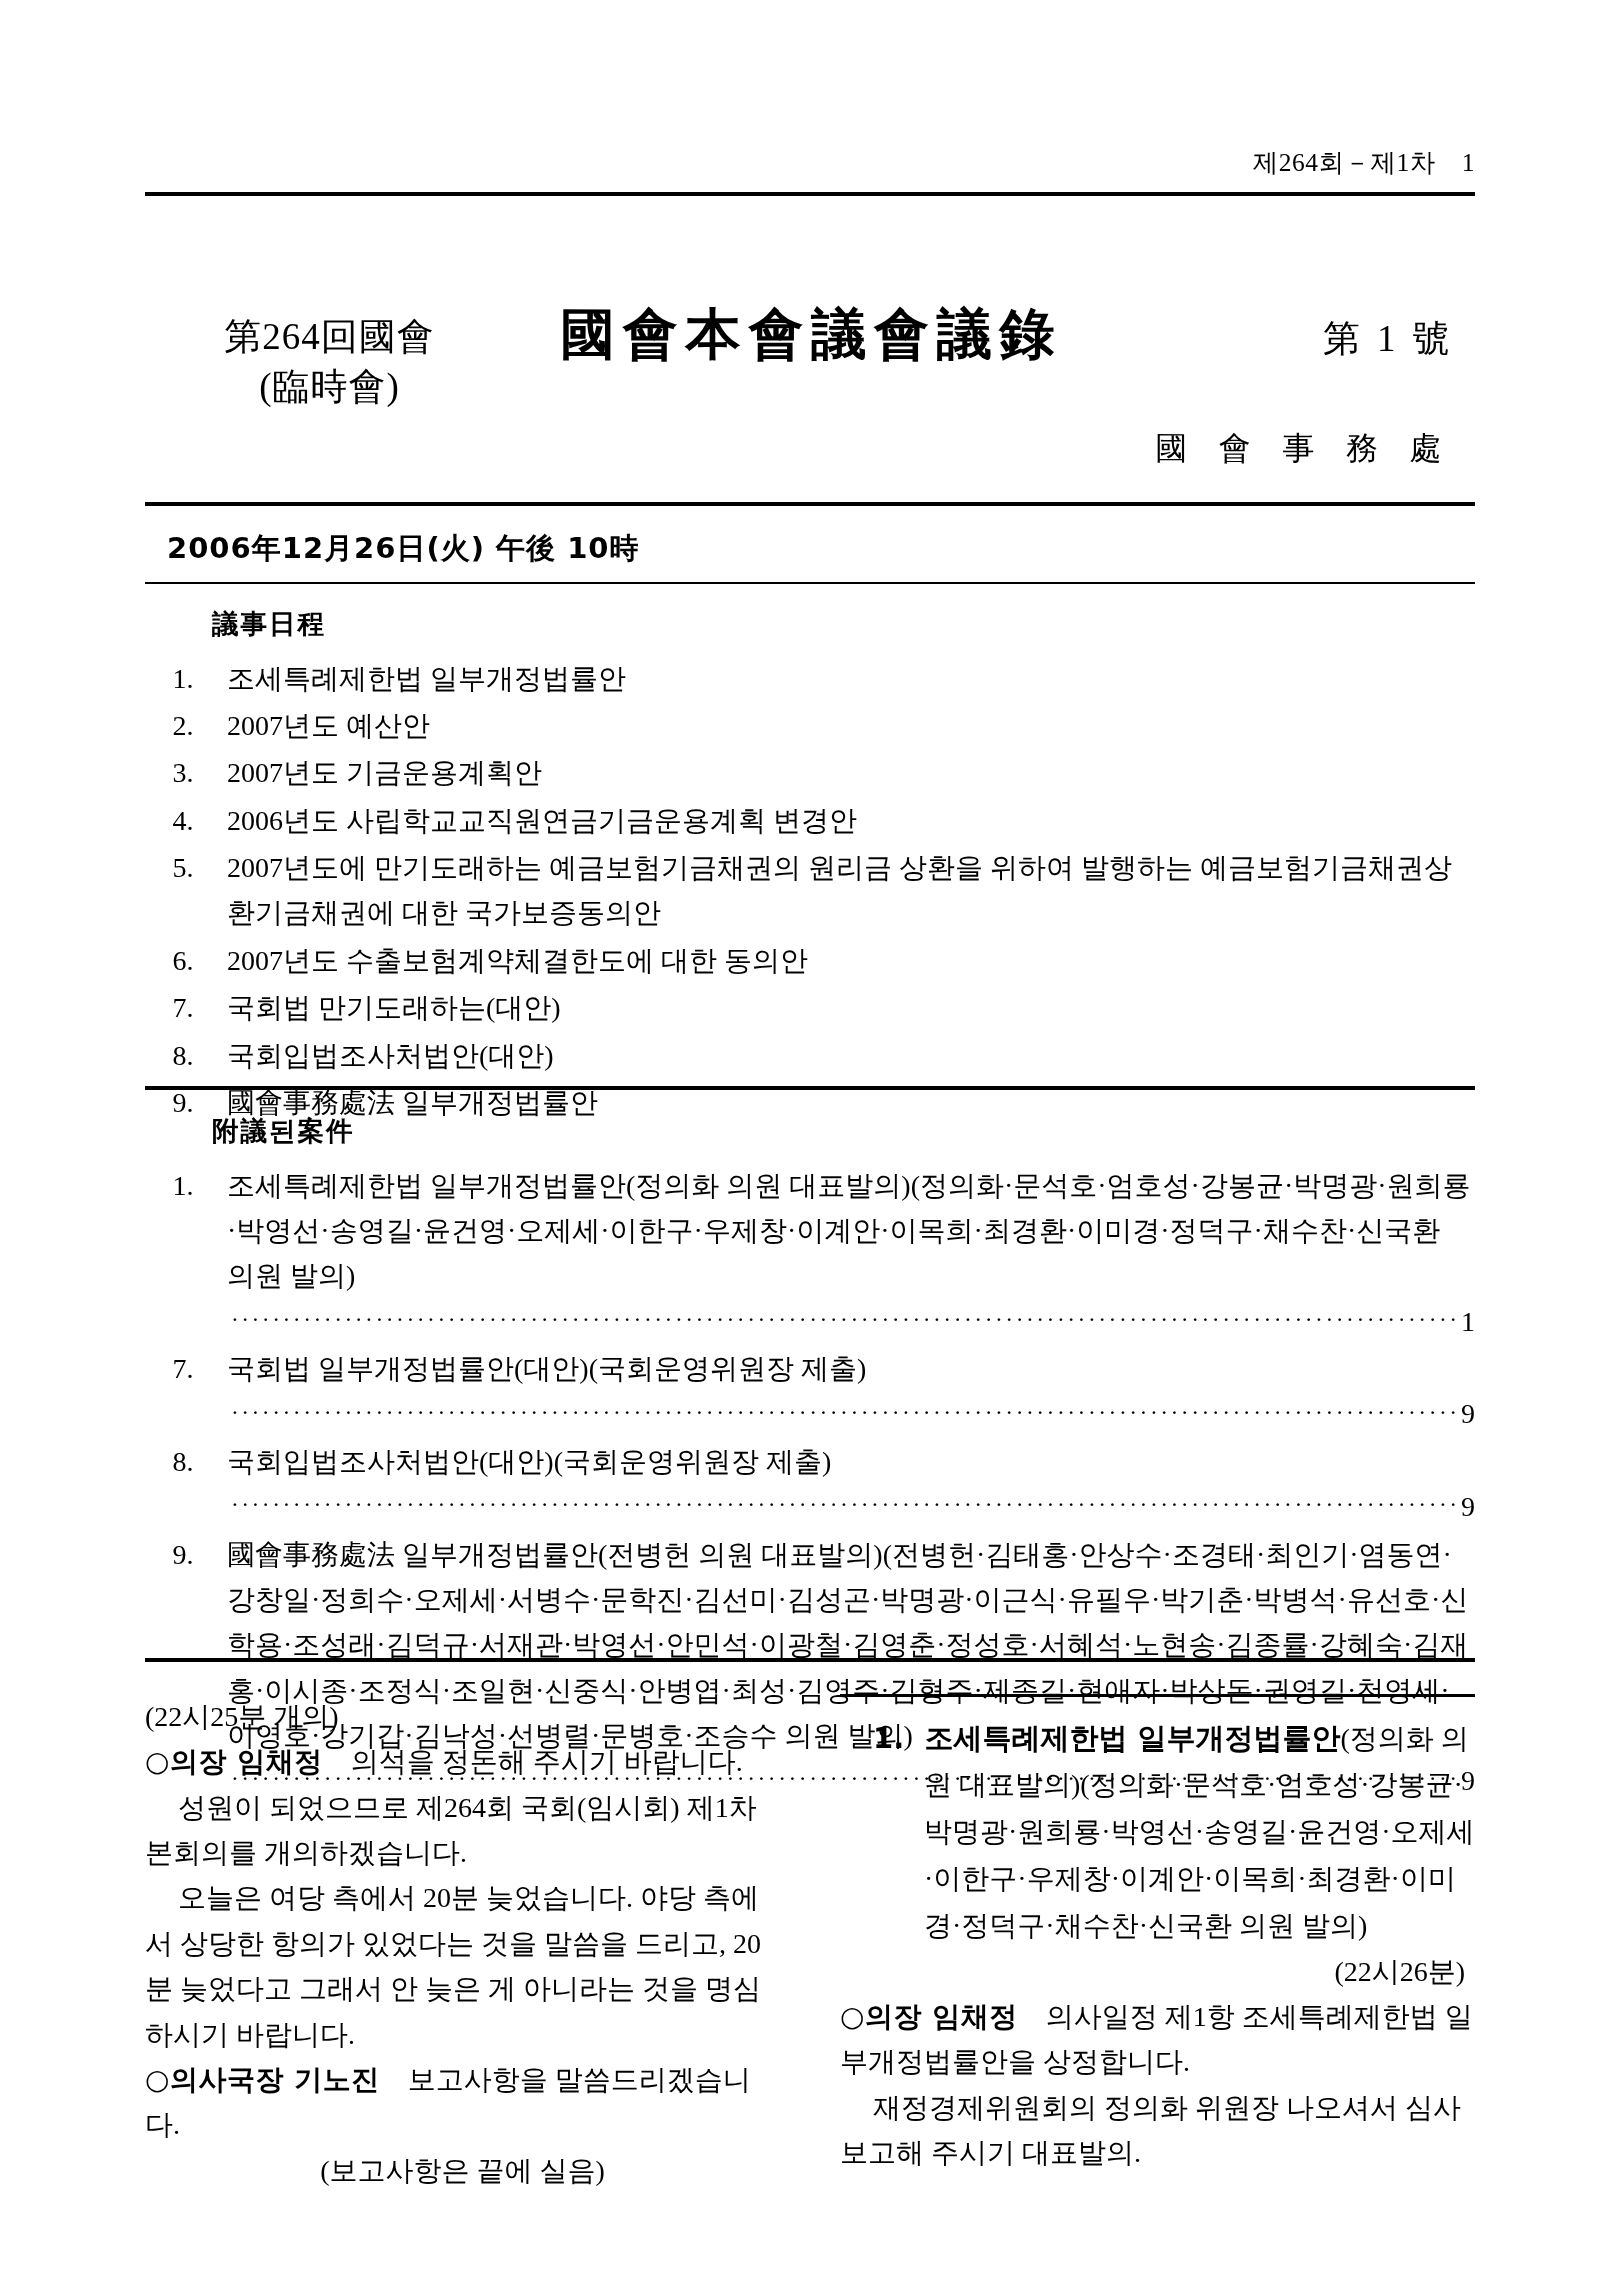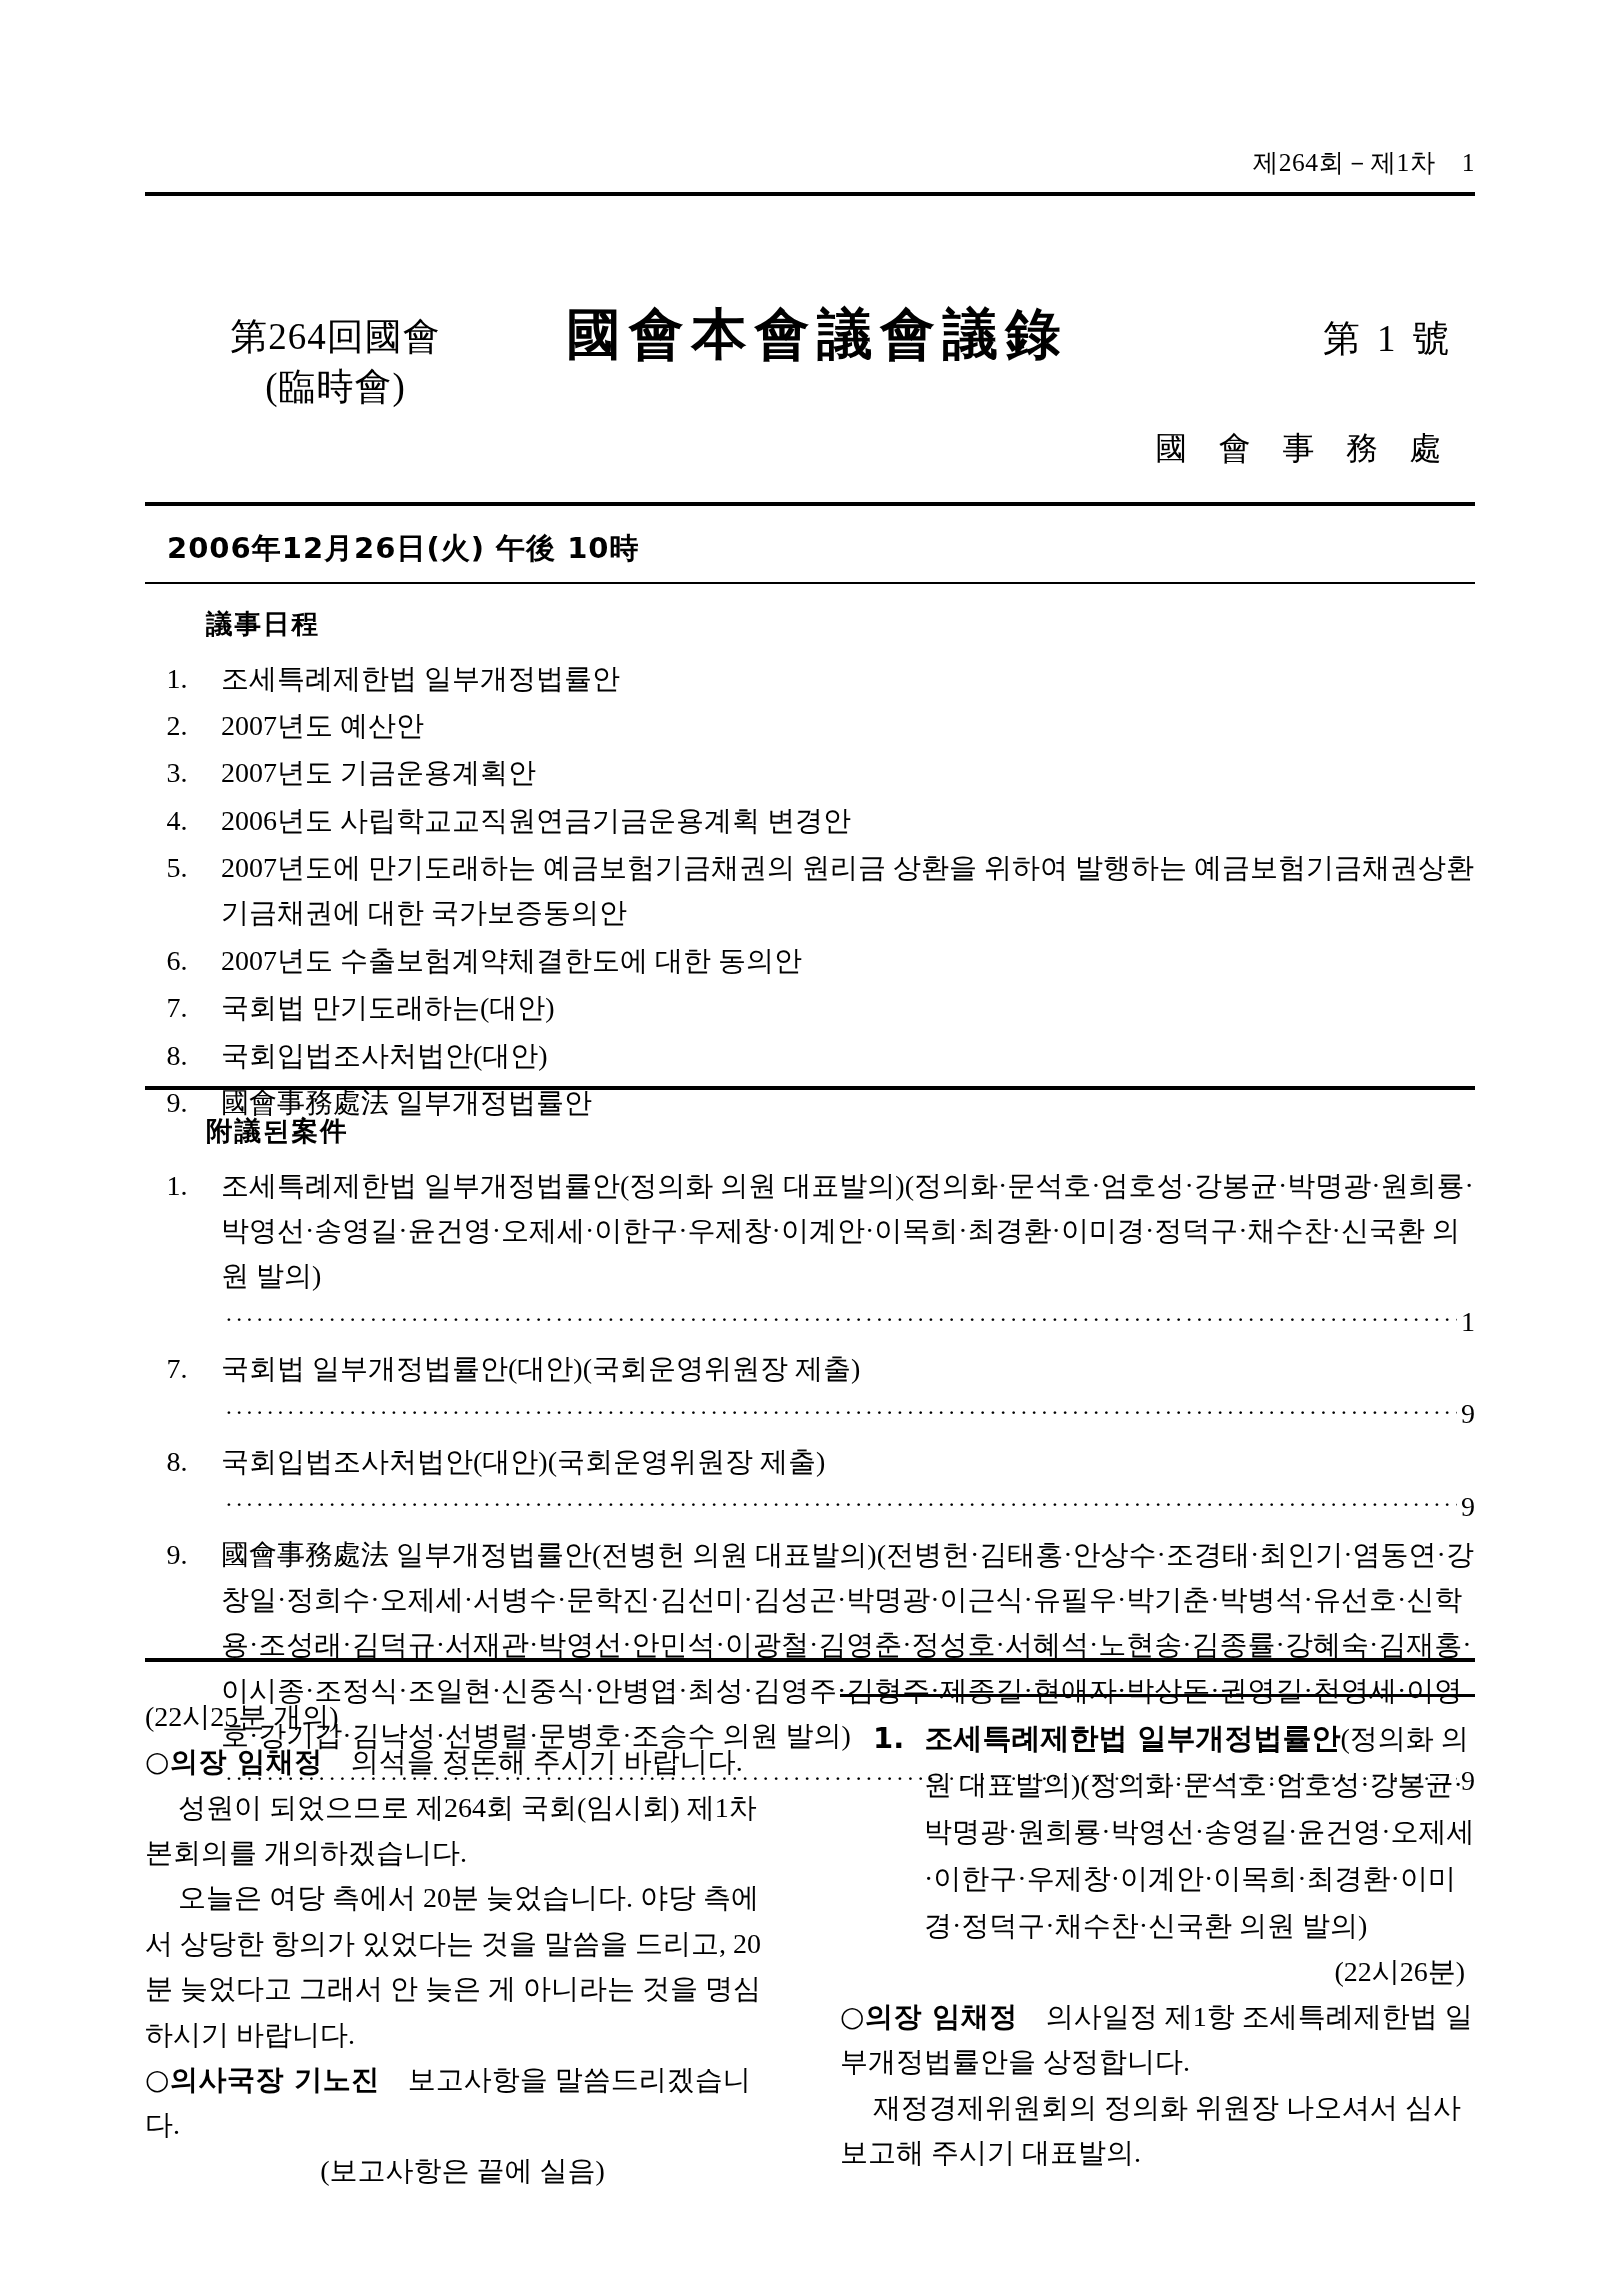--- a/index.html
+++ b/index.html
@@ -44,21 +44,21 @@
     position: absolute;
     left: 145px;
     right: 145px;
     height: 0;
     border-top: 2.9px solid #000;
   }
 
   
   .masthead {
     position: absolute;
-    left: 145px;
+    left: 139px;
     right: 145px;
     top: 294px;
     height: 196px;
     font-family: Liberation Serif, serif;
   }
   .mh-left {
     position: absolute;
     left: 29px;
     top: 17.6px;
     width: 323px;
@@ -102,21 +102,21 @@
     font-weight: bold;
     font-family: "DejaVu Sans", "Liberation Sans", sans-serif;
     letter-spacing: 1px;
     white-space: nowrap;
     text-align: right;
   }
 
   
   .section {
     position: absolute;
-    left: 145px;
+    left: 151px;
     right: 145px;
   }
   .sec-title {
     font-size: 26.5px;
     font-weight: bold;
     letter-spacing: 2px;
     margin: 0 0 13.7px 61px;
     font-family: "DejaVu Sans", "Liberation Sans", sans-serif;
   }
   ol.items {

